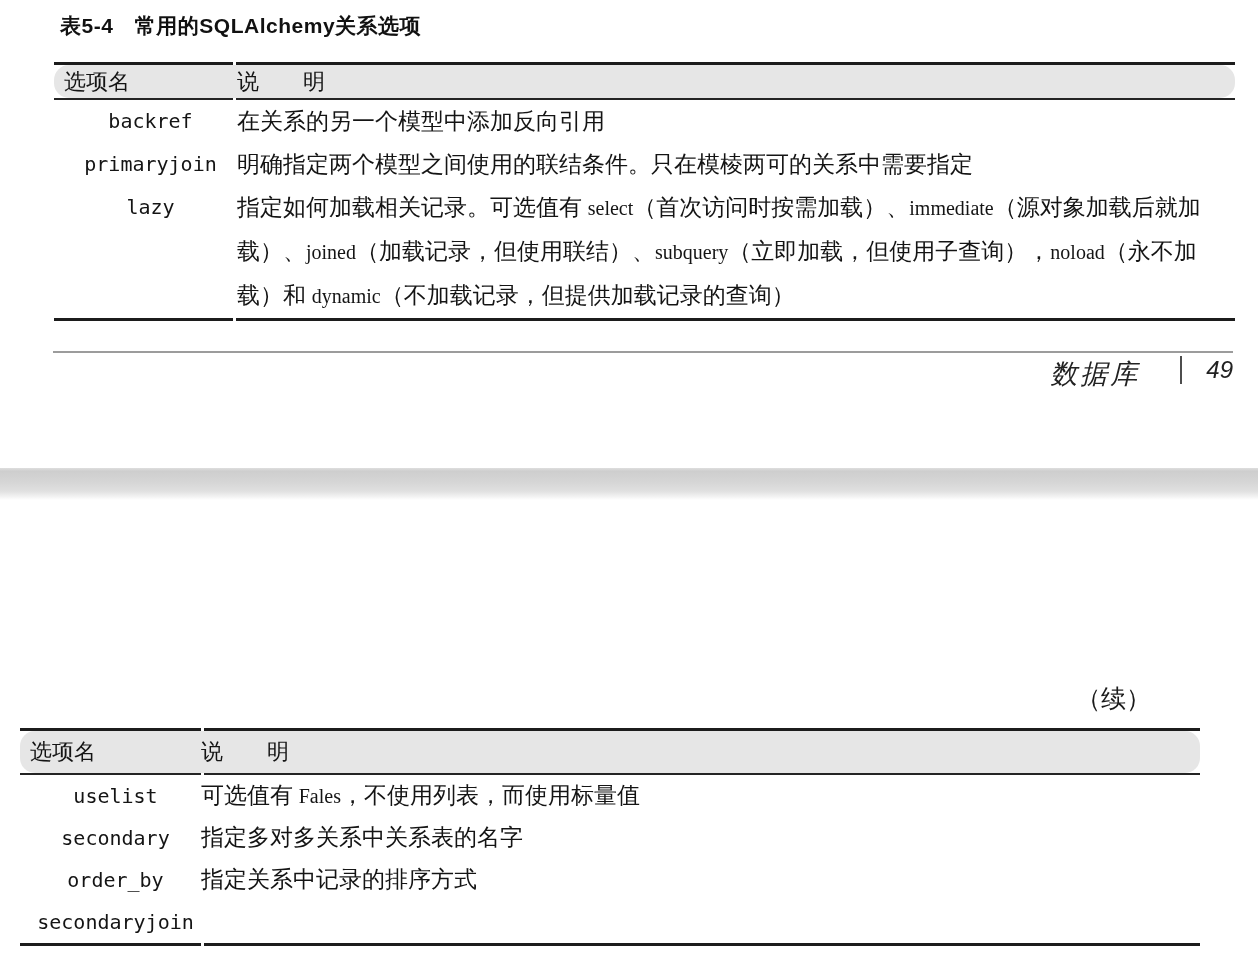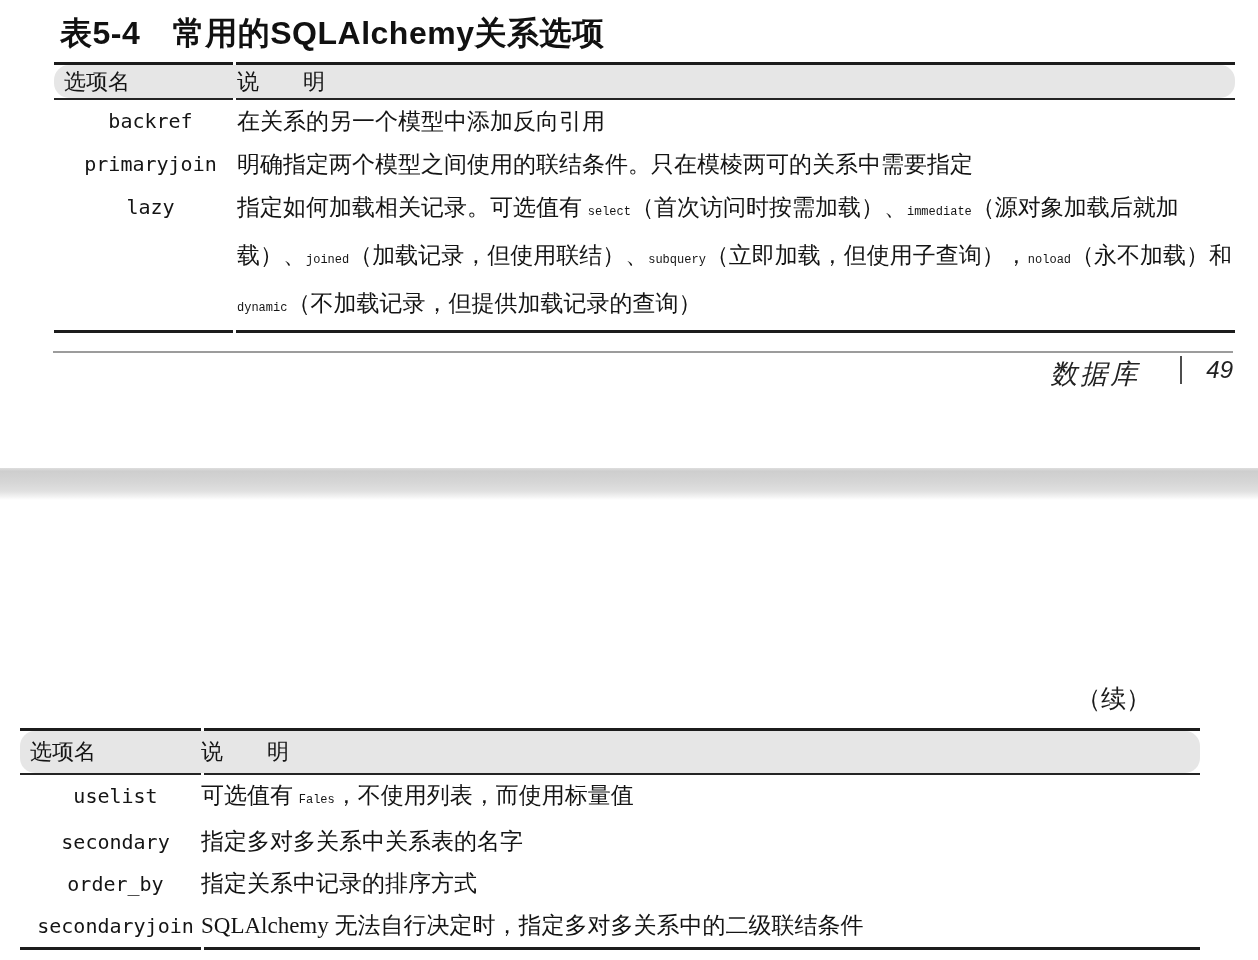--- a/index.html
+++ b/index.html
@@ -3,39 +3,39 @@
 <meta charset="utf-8">
 <style>
   html,body{margin:0;padding:0;}
   body{
     width:1258px;height:960px;background:#ffffff;position:relative;overflow:hidden;
     font-family:"Liberation Sans",sans-serif;color:#151515;
     -webkit-font-smoothing:antialiased;
   }
   .title{
     position:absolute;left:60px;top:12px;
-    font-family:"Liberation Sans",sans-serif;font-weight:700;font-size:32px;color:#111;
+    font-family:"Liberation Sans",sans-serif;font-weight:700;font-size:21px;color:#111;
     letter-spacing:0.5px;white-space:nowrap;
   }
   
   .tbl{position:absolute;}
   .t1{left:54px;top:62px;width:1181px;--c1w:183px;--notch:179px;--rowh:43px;--headh:33px;}
   .t2{left:20px;top:728px;width:1180px;--c1w:181px;--notch:181px;--rowh:42px;--headh:42px;}
   .hline{position:relative;height:3px;background:#1c1c1c;}
   .hline.med{height:2px;background:#242424;}
   .notch{position:absolute;left:var(--notch);top:0;bottom:0;width:3px;background:#ffffff;}
   .thead{background:#e6e6e6;height:var(--headh);}
   .row{display:flex;align-items:stretch;border-radius:15px;}
   .tbody .row{min-height:var(--rowh);}
   .c1{flex:0 0 var(--c1w);box-sizing:border-box;padding-left:10px;}
   .c2{flex:1 1 auto;min-width:0;}
   .th{font-family:"Liberation Sans",sans-serif;font-size:22px;color:#141414;line-height:var(--headh);white-space:pre;}
   .tbody .c1{font-family:"DejaVu Sans Mono",monospace;font-size:20px;line-height:var(--rowh);color:#141414;white-space:nowrap;text-align:center;}
   .tbody .c2{font-family:"Liberation Serif","DejaVu Serif",serif;font-size:23px;line-height:var(--rowh);color:#141414;}
-  .tbody .c2 .code{font-family:Liberation Mono, monospace;font-size:12px;}
+  .tbody .c2 .code{font-family:Liberation Serif, serif;font-size:20px;}
   
   .pagerule{position:absolute;left:53px;top:351px;width:1180px;height:2px;background:#9c9c9c;}
   .footer{position:absolute;top:356px;right:25px;height:34px;display:flex;align-items:flex-start;font-style:italic;}
   .footer .sec{font-family:"Liberation Sans",sans-serif;font-size:27px;color:#222;letter-spacing:3px;}
   .footer .bar{width:2px;height:28px;background:#4d4d4d;margin:0 24px 0 40px;}
   .footer .num{font-family:"Liberation Sans",sans-serif;font-size:24px;color:#222;}
   
   .pagegap{
     position:absolute;left:0;top:468px;width:1258px;height:32px;
     background:linear-gradient(180deg,#dedede 0%,#cecece 10%,#d6d6d6 45%,#e0e0e0 72%,#f3f3f3 90%,#ffffff 100%);
@@ -111,19 +111,18 @@
       <div class="row">
         <div class="c1">secondary</div>
         <div class="c2"><span>指定多对多关系中关系表的名字</span></div>
       </div>
       <div class="row">
         <div class="c1">order_by</div>
         <div class="c2"><span>指定关系中记录的排序方式</span></div>
       </div>
       <div class="row">
         <div class="c1">secondaryjoin</div>
-        <div class="c2"><span>SQLAlchemy 无法自行决定时，指定多对多关系中的二级联结条件</span></div>
       </div>
     </div>
   <div class="hline">
       <i class="notch"></i>
     </div>
 </div>
 
 </body></html>

